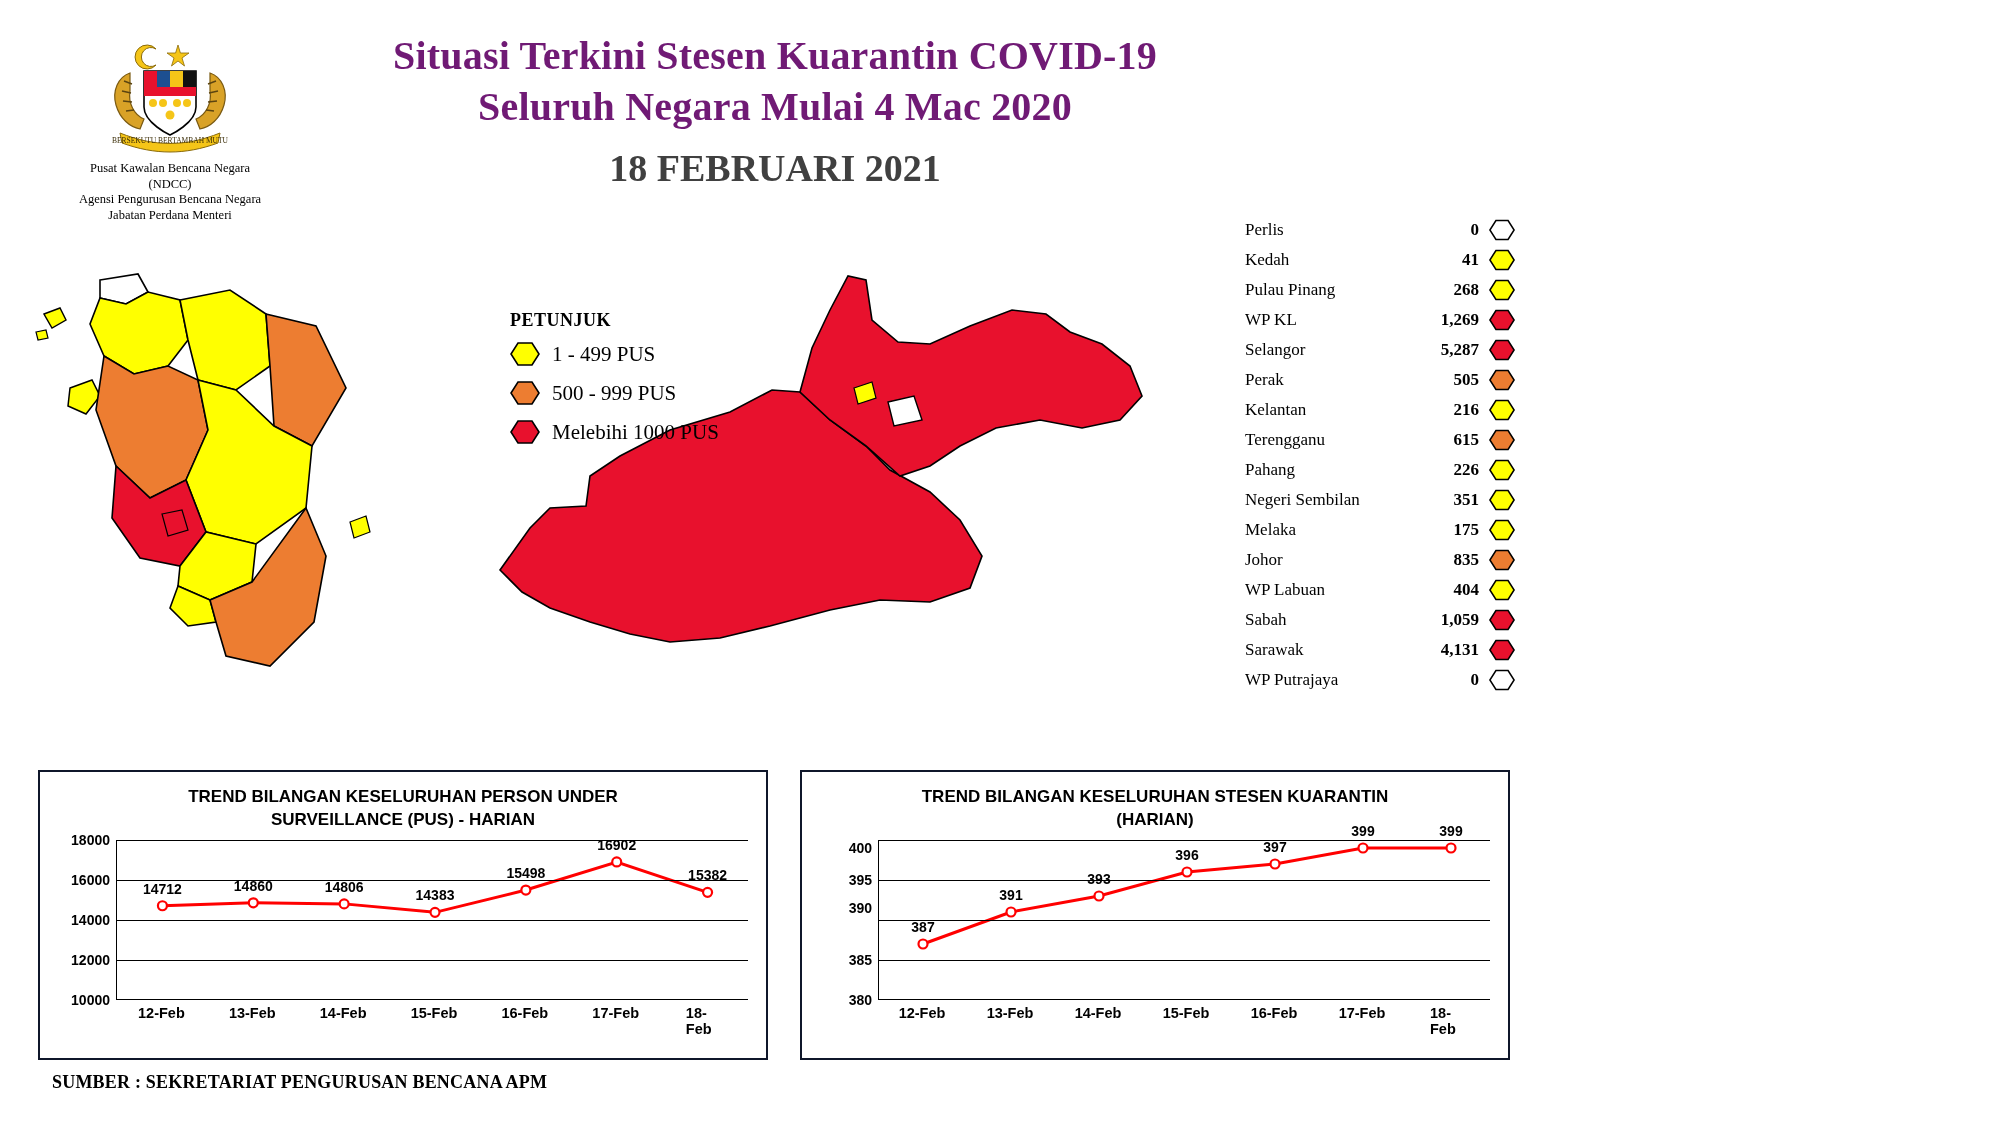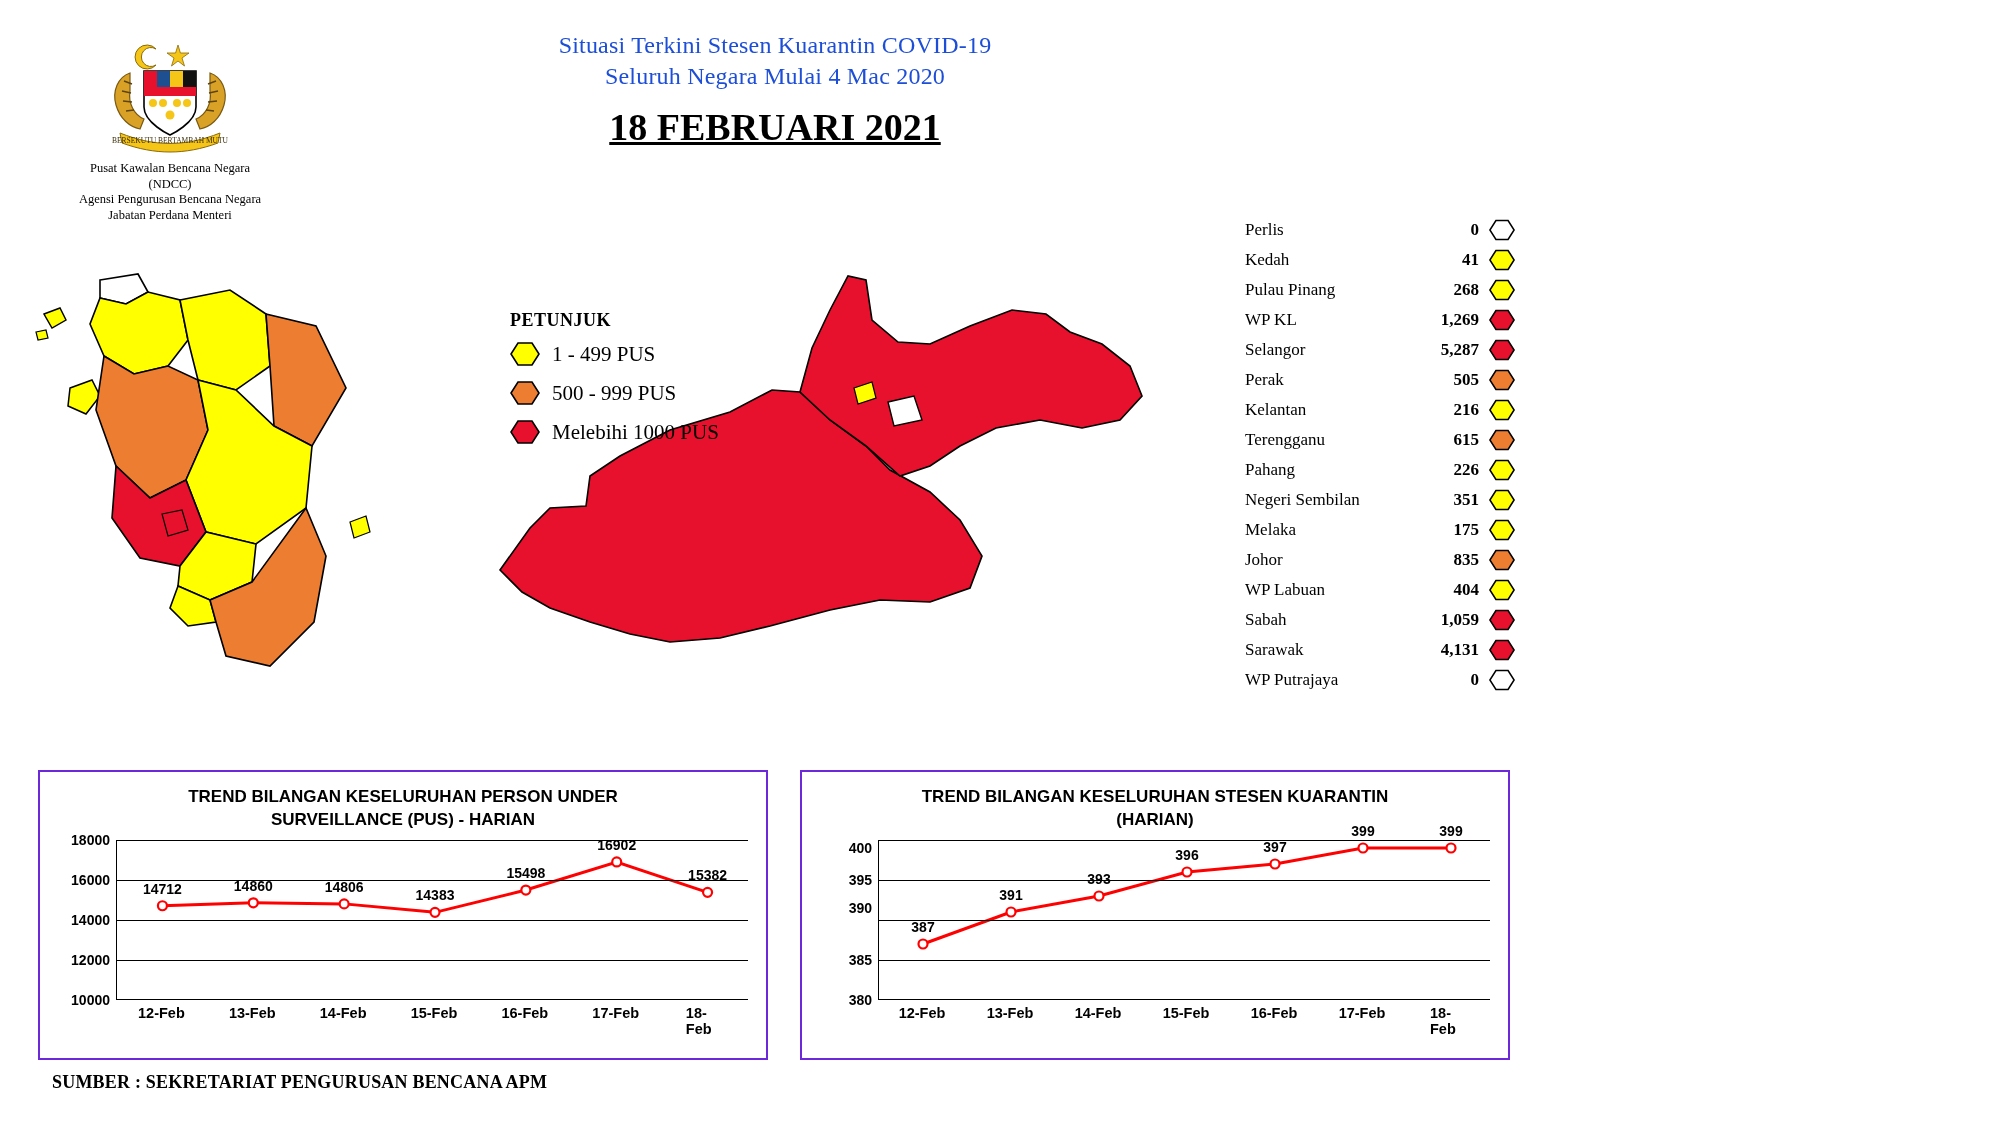--- a/index.html
+++ b/index.html
@@ -31,25 +31,25 @@
   .crest-art svg { display:block; }
   #crest-caption {
     font-size: 12.5px; line-height: 1.25; color:#000; margin-top:4px;
     font-family:"Liberation Serif", serif;
   }
 
   #title-block {
     position:absolute; left:270px; top:30px; width:1010px; text-align:center;
   }
   #title-line1, #title-line2 {
-    font-size: 24px; font-weight: normal; color:#1d4ed8; line-height:1.28;
+    font-size: 40px; font-weight: bold; color:#701a75; line-height:1.28;
     letter-spacing: .2px;
   }
   #title-date {
-    font-size: 38px; font-weight: bold; color:#000000; margin-top: 14px; text-decoration: underline;
+    font-size: 38px; font-weight: bold; color:#404040; margin-top: 14px;
   }
 
   
   #legend {
     position:absolute; left:510px; top:310px; width:260px;
   }
   #legend-title { font-size:18px; font-weight:bold; letter-spacing:.5px; margin-bottom:10px;}
   .legend-row { display:flex; align-items:center; margin-bottom:13px; }
   .legend-row .lbl { font-size:21px; margin-left:12px; }
   .hexs { width:30px; height:26px; display:inline-block; }
@@ -65,21 +65,21 @@
     text-align:center; font-size:15.5px; font-weight:bold; line-height:1.3;
     margin-bottom:10px; letter-spacing:.2px;
   }
   .strow { display:flex; align-items:center; height:30px; }
   .stname { font-size:17px; flex: 1 1 auto; white-space:nowrap; }
   .stval { font-size:17px; font-weight:bold; text-align:right; width:62px; padding-right:10px;}
   .sthex { width:26px; height:24px; }
 
   
   .chart-box {
-    position:absolute; border:2px solid #6d28d9; background:#fff;
+    position:absolute; border:2px solid #0f172a; background:#fff;
   }
   #chart1 { left:38px; top:770px; width:730px; height:290px; }
   #chart2 { left:800px; top:770px; width:710px; height:290px; }
   .chart-title {
     text-align:center; font-size:17px; font-weight:bold; padding: 14px 24px 0;
     line-height:1.35; font-family:"Liberation Sans", sans-serif;
   }
   .plot { position:relative; margin: 8px 12px 0 12px; height: 190px; }
   .ylabels { position:absolute; left:0; top:0; width:62px; height:160px; }
   .ylabels span {

